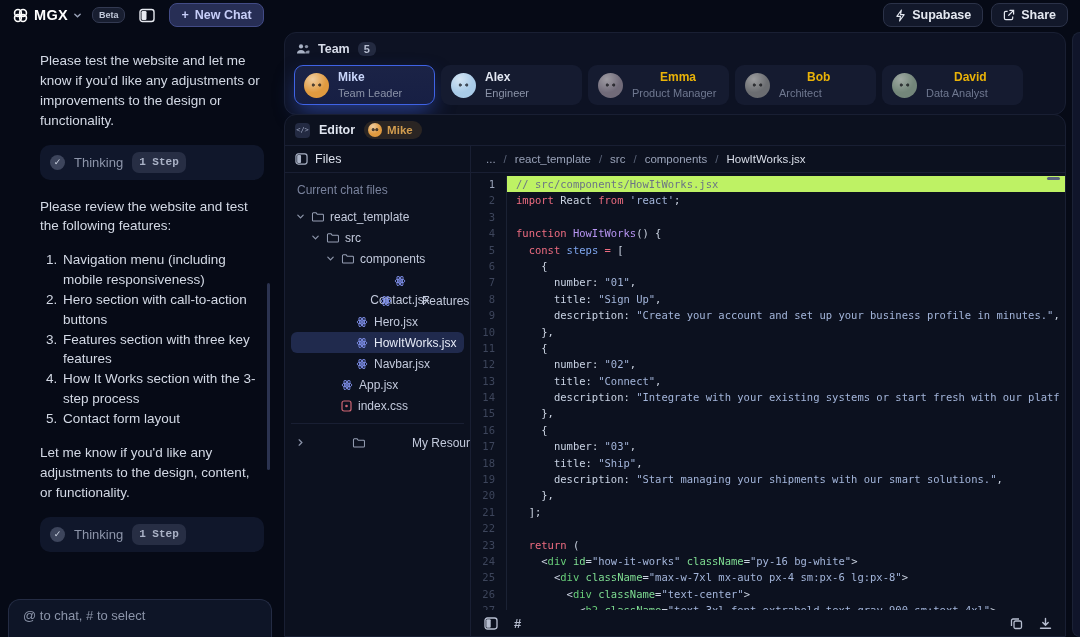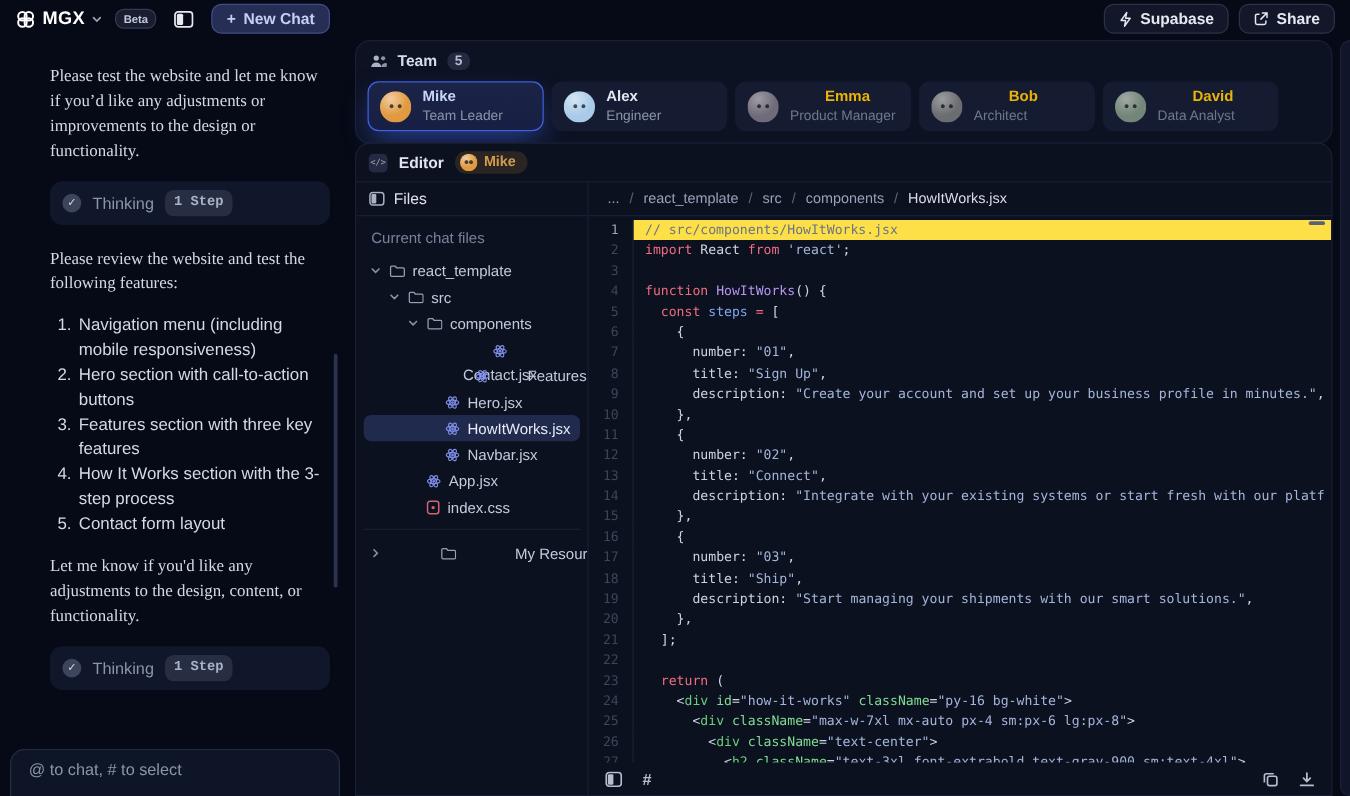--- a/index.html
+++ b/index.html
@@ -12,21 +12,21 @@
   .logo-wrap { display:flex; align-items:center; gap:5px; color:#fff; cursor:pointer; }
   .logo-text { font-weight:700; font-size:14.5px; letter-spacing:.3px; }
   .beta { font-size:9px; color:#c2c9da; background:#181e30; border:1px solid #333a52; border-radius:7px; padding:2px 6px; font-weight:600; }
   .panel-toggle { margin-left:4px; color:#e6e9f0; }
   .btn { display:flex; align-items:center; gap:6px; height:24px; padding:0 11px; border-radius:8px; font-size:12.5px; font-weight:600; border:1px solid #2b3248; background:#12182a; color:#e4e8f1; cursor:pointer; }
   .btn-newchat { background:#272e55; border-color:#424b86; color:#c6cdf8; margin-left:4px; }
   .tb-right { margin-left:auto; display:flex; gap:8px; }
 
   
   .chat { position:absolute; top:30px; left:0; width:280px; bottom:0; padding:21px 16px 30px 40px; font-size:13.5px; line-height:1.47; overflow:hidden; }
-  .msg { margin:0 0 14px; color:#d3d9e5;font-family:Liberation Serif, serif; }
+  .msg { margin:0 0 14px; color:#d3d9e5; }
   .msg-list { margin:2px 0 14px; padding-left:21px; }
   .msg-list li { padding-left:2px; }
   .link { color:#5478d8; word-break:break-all; cursor:pointer; }
   .think { display:flex; align-items:center; gap:9px; background:#10172b; border-radius:10px; padding:7px 10px; margin:15px 0 17px; color:#8d95aa; font-size:13px; cursor:pointer; }
   .check { width:15px; height:15px; border-radius:50%; background:#3d455c; color:#cdd4e2; font-size:9px; display:flex; align-items:center; justify-content:center; flex:none; }
   .think-badge { background:#272e44; border-radius:7px; padding:2px 7px; font-size:11px; color:#aab2c6; font-weight:600;font-family:Liberation Mono, monospace; }
   .chat-sb { position:absolute; right:10px; top:253px; width:3px; height:187px; background:#2b3350; border-radius:2px; }
   .chat-input { position:absolute; left:8px; right:8px; bottom:0; height:38px; background:#0e1527; border:1px solid #242c44; border-bottom:none; border-radius:12px 12px 0 0; padding:6px 14px 0; color:#8b94a9; font-size:13px; }
 
   
@@ -69,21 +69,21 @@
 
   .codecol { flex:1; min-width:0; display:flex; flex-direction:column; position:relative; }
   .crumbs { height:27px; flex:none; border-bottom:1px solid #191f33; display:flex; align-items:center; gap:8px; padding:0 15px; font-size:11.5px; color:#99a2b8; }
   .crumb { cursor:pointer; }
   .crumb:last-child { color:#d9dee9; }
   .sep { color:#5a6378; }
   .code { flex:1; overflow:hidden; padding-top:3px; font-family:"DejaVu Sans Mono", monospace; font-size:10.5px; line-height:16.4px; position:relative; }
   .row { display:flex; height:16.4px; }
   .gut { width:36px; flex:none; text-align:right; padding-right:11px; color:#3d455b; border-right:1px solid #1b2234; }
   .txt { white-space:pre; flex:1; min-width:0; overflow:hidden; color:#ccd4e2; padding-left:9px; }
-  .row.hl .txt { background:#fde047; }
+  .row.hl .txt { background:#bef264; }
   .row.hl .gut { color:#9aa3b8; }
   .cm{color:#6b7386} .kw{color:#ee6c80} .fn{color:#b795f2} .vr{color:#7fa7f0}
   .op{color:#ee6c80} .st{color:#a3b5da} .tg{color:#68ce79} .at{color:#7fdd92} .pr{color:#c9d3e4}
   .sb-thumb { position:absolute; top:4px; right:5px; width:13px; height:3px; background:#59627c; border-radius:2px; }
   .ed-foot { height:26px; flex:none; display:flex; align-items:center; padding:0 13px; gap:16px; color:#b7bed0; }
   .ed-foot .sp { flex:1; }
   .hashg { font-size:13px; font-weight:600; color:#b7bed0; cursor:pointer; }
   .ficon { cursor:pointer; color:#b7bed0; }
 
   .right-sliver { position:absolute; top:32px; right:0; width:8px; bottom:0; background:#10152a; border:1px solid #1b2236; border-right:none; border-radius:10px 0 0 10px; }

